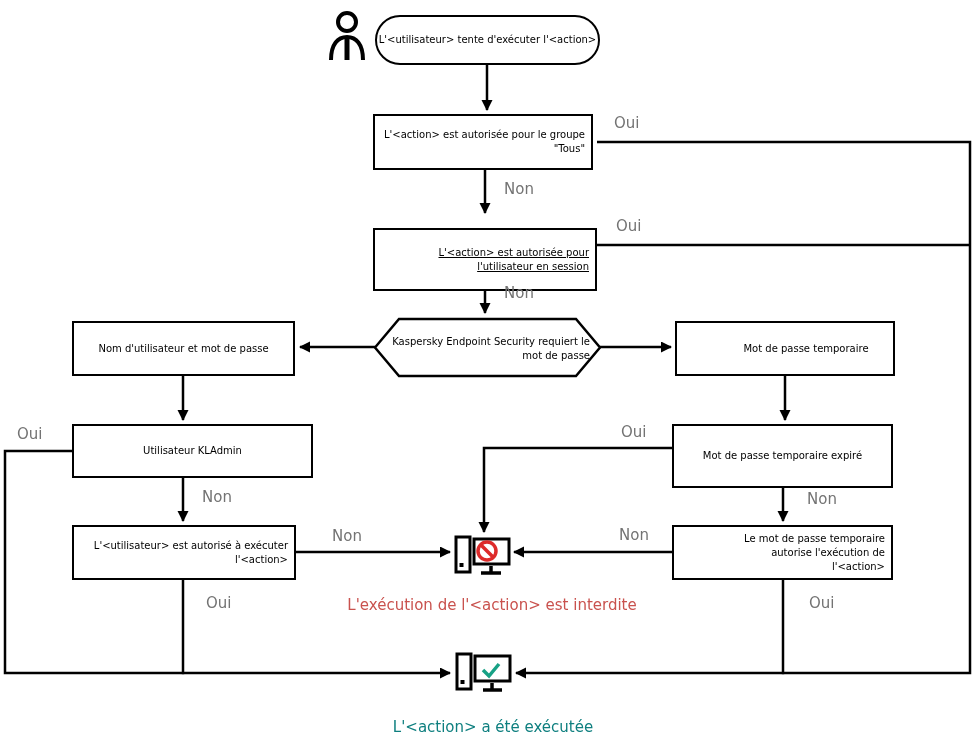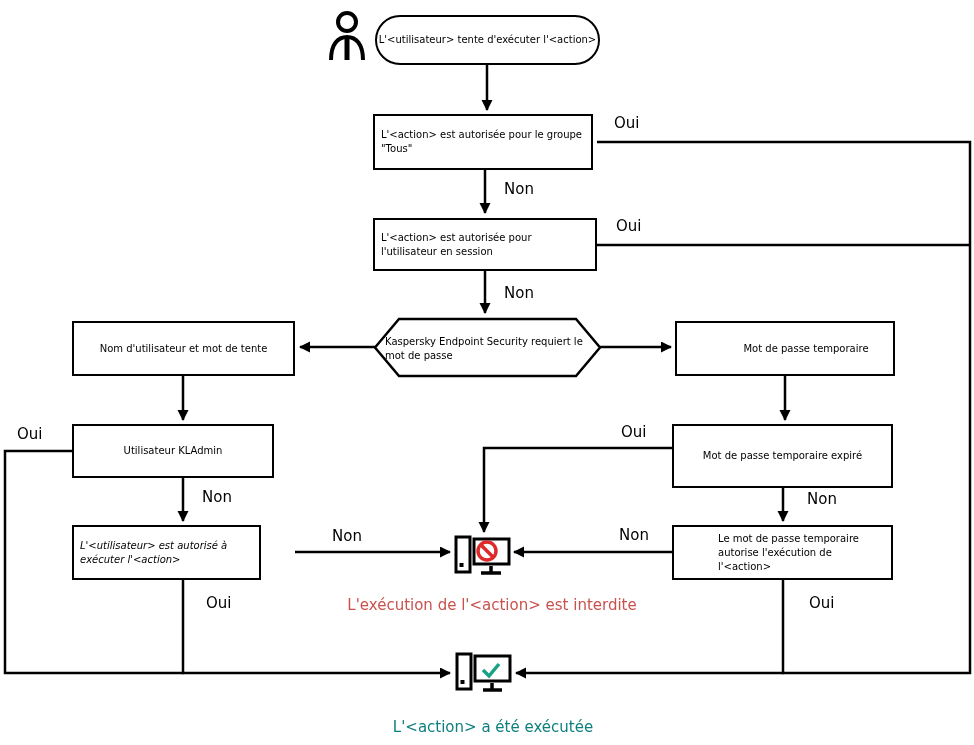--- a/index.html
+++ b/index.html
@@ -4,34 +4,34 @@
 <style>
   html,body{margin:0;padding:0;background:#fff;}
   .canvas{
     position:relative;width:974px;height:745px;background:#fff;overflow:hidden;
     font-family:"DejaVu Sans","Liberation Sans",sans-serif;color:#000;
   }
   .wires{position:absolute;left:0;top:0;}
   .node{
     position:absolute;display:flex;align-items:center;justify-content:center;
     background:#fff;border:2.5px solid #000;box-sizing:border-box;
-    font-size:10px;line-height:1.4;text-align:left;padding:2px 6px;
+    font-size:10px;line-height:1.4;text-align:right;padding:2px 6px;
   }
   .n-start{left:375px;top:15px;width:225px;height:50px;border-radius:26px;border-width:2px;white-space:nowrap;}
   .n-group{left:373px;top:114px;width:220px;height:56px;}
-  .n-session{left:373px;top:218px;width:224px;height:53px;}
+  .n-session{left:373px;top:228px;width:224px;height:63px;text-decoration:underline;}
   .n-hex-text{left:383px;top:320px;width:209px;height:57px;border:none;background:transparent;padding:8px 2px;}
   .n-userpass{left:72px;top:321px;width:223px;height:55px;}
   .n-temppass{left:675px;top:321px;width:220px;height:55px;padding-left:48px;}
-  .n-kladmin{left:72px;top:424px;width:202px;height:54px;}
+  .n-kladmin{left:72px;top:424px;width:241px;height:54px;}
   .n-expired{left:672px;top:424px;width:221px;height:64px;}
-  .n-authorized{left:72px;top:525px;width:189px;height:55px;font-style:italic;}
+  .n-authorized{left:72px;top:525px;width:224px;height:55px;}
   .n-tempauth{left:672px;top:525px;width:221px;height:55px;padding-left:44px;}
   .edge-label{
-    position:absolute;font-size:15px;color:#000000;white-space:nowrap;
+    position:absolute;font-size:15px;color:#737373;white-space:nowrap;
   }
   .l-oui1{left:614px;top:114px;}
   .l-non1{left:504px;top:180px;}
   .l-oui2{left:616px;top:217px;}
   .l-non2{left:504px;top:284px;}
   .l-oui-kladmin{left:17px;top:425px;}
   .l-non-kladmin{left:202px;top:488px;}
   .l-oui-expired{left:621px;top:423px;}
   .l-non-expired{left:807px;top:490px;}
   .l-non-auth{left:332px;top:527px;}
@@ -101,21 +101,21 @@
       <path d="M492,683 L492,689" fill="none" stroke="#000" stroke-width="3.5"></path>
       <path d="M483,690 L502,690" fill="none" stroke="#000" stroke-width="3.5"></path>
       <path d="M483,670 L489,676 L499,664" fill="none" stroke="#17a185" stroke-width="3.5"></path>
     </g>
   </svg>
 
   <div class="node n-start">L'&lt;utilisateur&gt; tente d'exécuter l'&lt;action&gt;</div>
   <div class="node n-group">L'&lt;action&gt; est autorisée pour le groupe "Tous"</div>
   <div class="node n-session">L'&lt;action&gt; est autorisée pour l'utilisateur en session</div>
   <div class="node n-hex-text">Kaspersky Endpoint Security requiert le mot de passe</div>
-  <div class="node n-userpass">Nom d'utilisateur et mot de tente</div>
+  <div class="node n-userpass">Nom d'utilisateur et mot de passe</div>
   <div class="node n-temppass">Mot de passe temporaire</div>
   <div class="node n-kladmin">Utilisateur KLAdmin</div>
   <div class="node n-expired">Mot de passe temporaire expiré</div>
   <div class="node n-authorized">L'&lt;utilisateur&gt; est autorisé à exécuter l'&lt;action&gt;</div>
   <div class="node n-tempauth">Le mot de passe temporaire autorise l'exécution de l'&lt;action&gt;</div>
 
   <span class="edge-label l-oui1">Oui</span>
   <span class="edge-label l-non1">Non</span>
   <span class="edge-label l-oui2">Oui</span>
   <span class="edge-label l-non2">Non</span>

